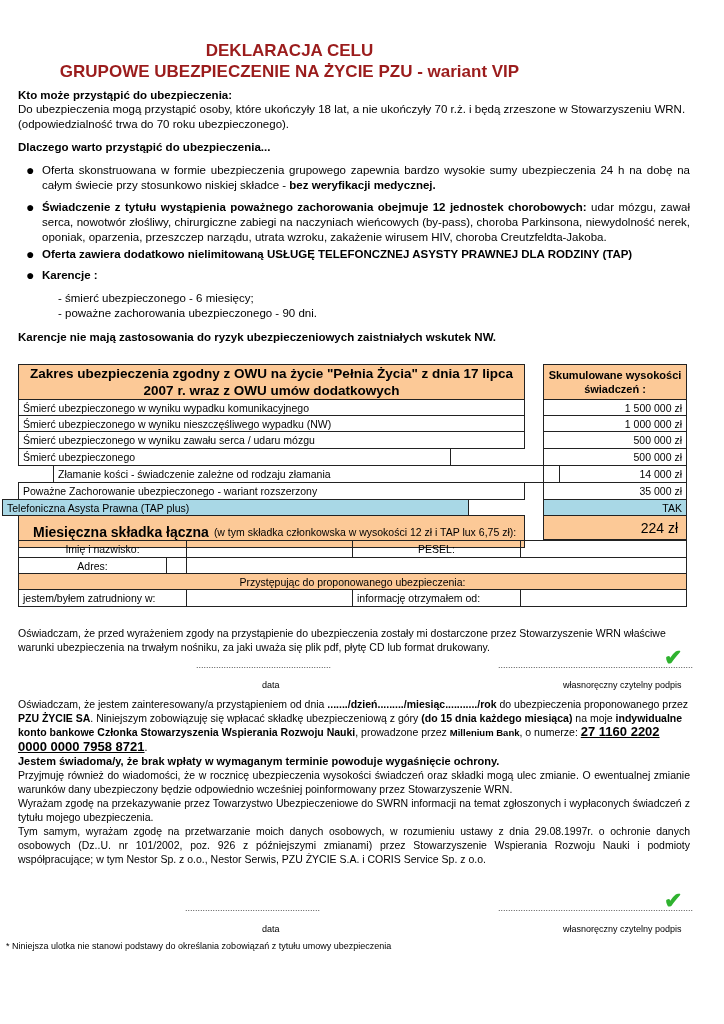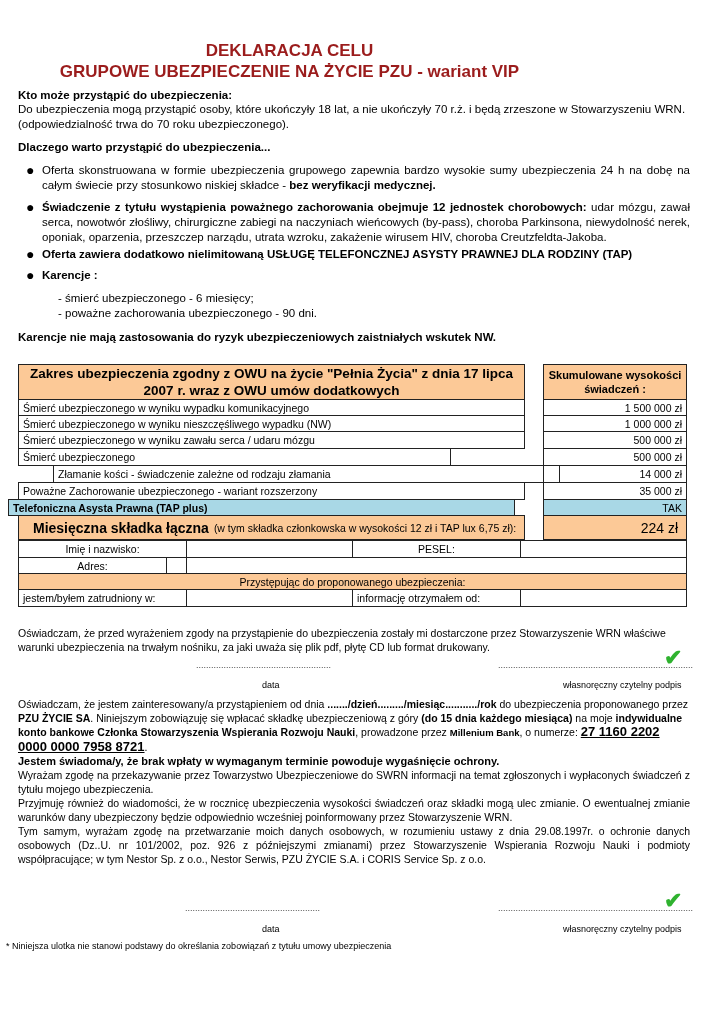--- a/index.html
+++ b/index.html
@@ -66,24 +66,24 @@
 <div class="row right" style="left:543px; top:415px; width:144px; height:17px;">1 000 000 zł</div>
 <div class="row" style="left:18px; top:431px; width:507px; height:18px;">Śmierć ubezpieczonego w wyniku zawału serca / udaru mózgu</div>
 <div class="row right" style="left:543px; top:431px; width:144px; height:18px;">500 000 zł</div>
 <div class="row" style="left:18px; top:448px; width:433px; height:18px;">Śmierć ubezpieczonego</div>
 <div class="row right" style="left:543px; top:448px; width:144px; height:18px;">500 000 zł</div>
 <div class="row" style="left:18px; top:465px; width:507px; height:18px;margin-left:35px;">Złamanie kości - świadczenie zależne od rodzaju złamania</div>
 <div class="row right" style="left:543px; top:465px; width:144px; height:18px;">14 000 zł</div>
 <div class="row" style="left:18px; top:482px; width:507px; height:18px;">Poważne Zachorowanie ubezpieczonego - wariant rozszerzony</div>
 <div class="row right" style="left:543px; top:482px; width:144px; height:18px;">35 000 zł</div>
 
-<div class="row blue" style="left:8px; top:499px; width:507px; height:17px; font-weight:bold;">Telefoniczna Asysta Prawna (TAP plus)</div>
+<div class="row blue" style="left:2px; top:499px; width:467px; height:17px; font-weight:normal;">Telefoniczna Asysta Prawna (TAP plus)</div>
 <div class="row blue right" style="left:543px; top:499px; width:144px; height:17px;">TAK</div>
 
-<div class="row orange" style="left:18px; top:515px; width:507px; height:25px; padding-left:14px;">
+<div class="row orange" style="left:18px; top:515px; width:507px; height:33px; padding-left:14px;">
   <span style="font-size:14px; font-weight:bold; margin-right:5px;">Miesięczna składka łączna</span>
   <span style="font-size:10.5px;">(w tym składka członkowska w wysokości 12 zł i TAP lux 6,75 zł):</span>
 </div>
 <div class="row orange right" style="left:543px; top:515px; width:144px; height:25px; font-size:14px; padding-right:8px;">224 zł</div>
 
 <div class="row center" style="left:18px; top:540px; width:169px; height:18px;">Imię i nazwisko:</div>
 <div class="row" style="left:186px; top:540px; width:167px; height:18px;"></div>
 <div class="row center" style="left:352px; top:540px; width:169px; height:18px;">PESEL:</div>
 <div class="row" style="left:520px; top:540px; width:167px; height:18px;"></div>
 
@@ -101,22 +101,22 @@
 
 <div class="abs sig-dots" style="left:196px; top:660px;">......................................................</div>
 <div class="abs sig-dots" style="left:498px; top:660px;">..............................................................................</div>
 <div class="abs check" style="left:664px; top:645px;">✔</div>
 <div class="abs" style="left:262px; top:680px; font-size:9px;">data</div>
 <div class="abs" style="left:563px; top:680px; font-size:9px;">własnoręczny czytelny podpis</div>
 
 <div class="abs small" style="left:18px; top:697px; width:672px;">
   <span>Oświadczam, że jestem zainteresowany/a przystąpieniem od dnia </span><b>......./dzień........./miesiąc.........../rok</b><span> do ubezpieczenia proponowanego przez </span><br><b>PZU ŻYCIE SA</b><span>. Niniejszym zobowiązuję się wpłacać składkę ubezpieczeniową z góry </span><b>(do 15 dnia każdego miesiąca)</b><span> na moje </span><b>indywidualne konto bankowe Członka Stowarzyszenia Wspierania Rozwoju Nauki</b><span>, prowadzone przez </span><b style="font-size:9.5px;">Millenium Bank</b><span>, o numerze: </span><span class="acct">27 1160 2202 0000 0000 7958 8721</span><span>.</span>
   <div style="font-weight:bold; font-size:11px;">Jestem świadoma/y, że brak wpłaty w wymaganym terminie powoduje wygaśnięcie ochrony.</div>
+  <div style="text-align:justify;">Przyjmuję również do wiadomości, że w rocznicę ubezpieczenia wysokości świadczeń oraz składki mogą ulec zmianie. O ewentualnej zmianie warunków dany ubezpieczony będzie odpowiednio wcześniej poinformowany przez Stowarzyszenie WRN.</div>
   <div style="text-align:justify;">Wyrażam zgodę na przekazywanie przez Towarzystwo Ubezpieczeniowe do SWRN informacji na temat zgłoszonych i wypłaconych świadczeń z tytułu mojego ubezpieczenia.</div>
-  <div style="text-align:justify;">Przyjmuję również do wiadomości, że w rocznicę ubezpieczenia wysokości świadczeń oraz składki mogą ulec zmianie. O ewentualnej zmianie warunków dany ubezpieczony będzie odpowiednio wcześniej poinformowany przez Stowarzyszenie WRN.</div>
   <div style="text-align:justify;">Tym samym, wyrażam zgodę na przetwarzanie moich danych osobowych, w rozumieniu ustawy z dnia 29.08.1997r. o ochronie danych osobowych (Dz..U. nr 101/2002, poz. 926 z późniejszymi zmianami) przez Stowarzyszenie Wspierania Rozwoju Nauki i podmioty współpracujące; w tym Nestor Sp. z o.o., Nestor Serwis, PZU ŻYCIE S.A. i CORIS Service Sp. z o.o.</div>
 </div>
 
 <div class="abs sig-dots" style="left:185px; top:903px;">......................................................</div>
 <div class="abs sig-dots" style="left:498px; top:903px;">..............................................................................</div>
 <div class="abs check" style="left:664px; top:888px;">✔</div>
 <div class="abs" style="left:262px; top:924px; font-size:9px;">data</div>
 <div class="abs" style="left:563px; top:924px; font-size:9px;">własnoręczny czytelny podpis</div>
 
 <div class="abs" style="left:6px; top:941px; font-size:9px;">* Niniejsza ulotka nie stanowi podstawy do określania zobowiązań z tytułu umowy ubezpieczenia</div>

